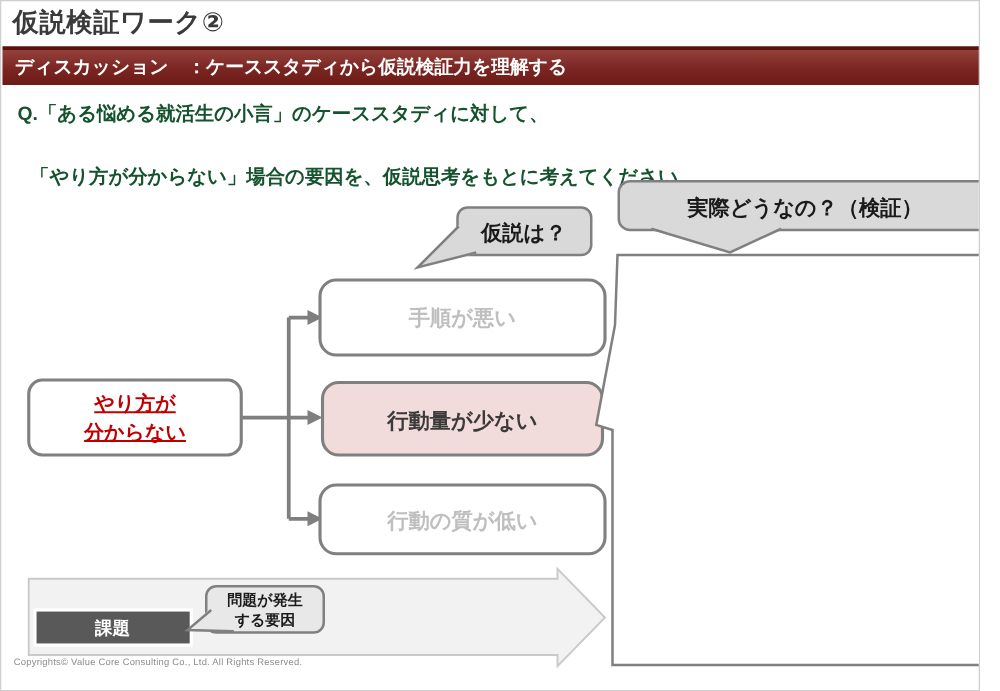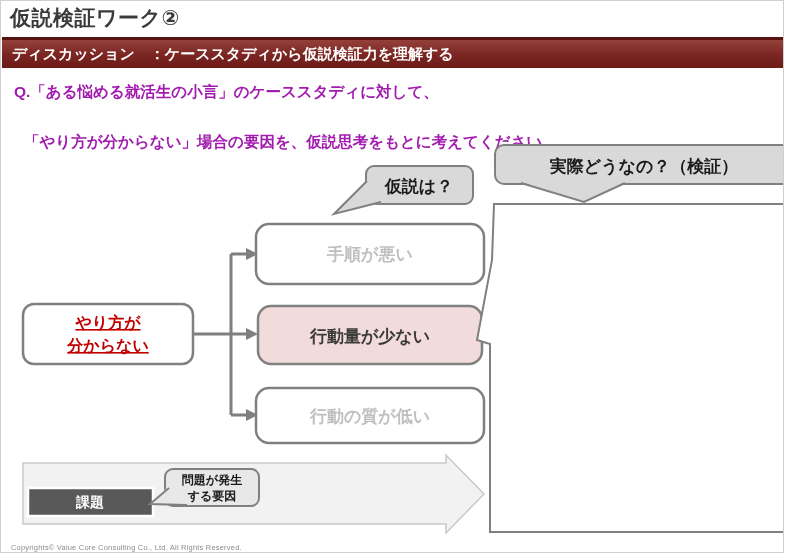--- a/index.html
+++ b/index.html
@@ -20,26 +20,26 @@
   .banner{
     position:absolute;left:1px;top:36px;width:796px;height:28px;
     background:linear-gradient(180deg,#94403b 0%,#7a2521 55%,#6d1b17 100%);
     border-top:3px solid #58120f;
     color:#ffffff;font-size:15px;font-weight:bold;
     line-height:28px;padding-left:10px;
     box-sizing:content-box;
   }
   .question{
     position:absolute;left:13px;top:80px;
-    font-size:15.5px;font-weight:bold;color:#a21caf;
+    font-size:15.5px;font-weight:bold;color:#14532d;
     line-height:22px;
   }
   .question .q2{padding-left:10px;margin-top:28px;}
   .footer{
-    position:absolute;left:10px;top:542px;
+    position:absolute;left:10px;top:524px;
     font-size:7.5px;color:#8c8c8c;letter-spacing:0.2px;
   }
   svg.diagram{position:absolute;left:0;top:0;}
   text{font-family:"Liberation Sans","DejaVu Sans",sans-serif;}
   .bubble-text{font-size:17px;font-weight:bold;fill:#1a1a1a;}
   .hypo-inactive{font-size:17px;font-weight:bold;fill:#bfbfbf;}
   .hypo-selected{font-size:17px;font-weight:bold;fill:#3a3a3a;}
   .cause-text{font-size:16px;font-weight:bold;text-decoration:underline;}
   .issue-text{font-size:14px;font-weight:bold;fill:#ffffff;}
   .callout-small-text{font-size:12px;font-weight:bold;fill:#1a1a1a;}

